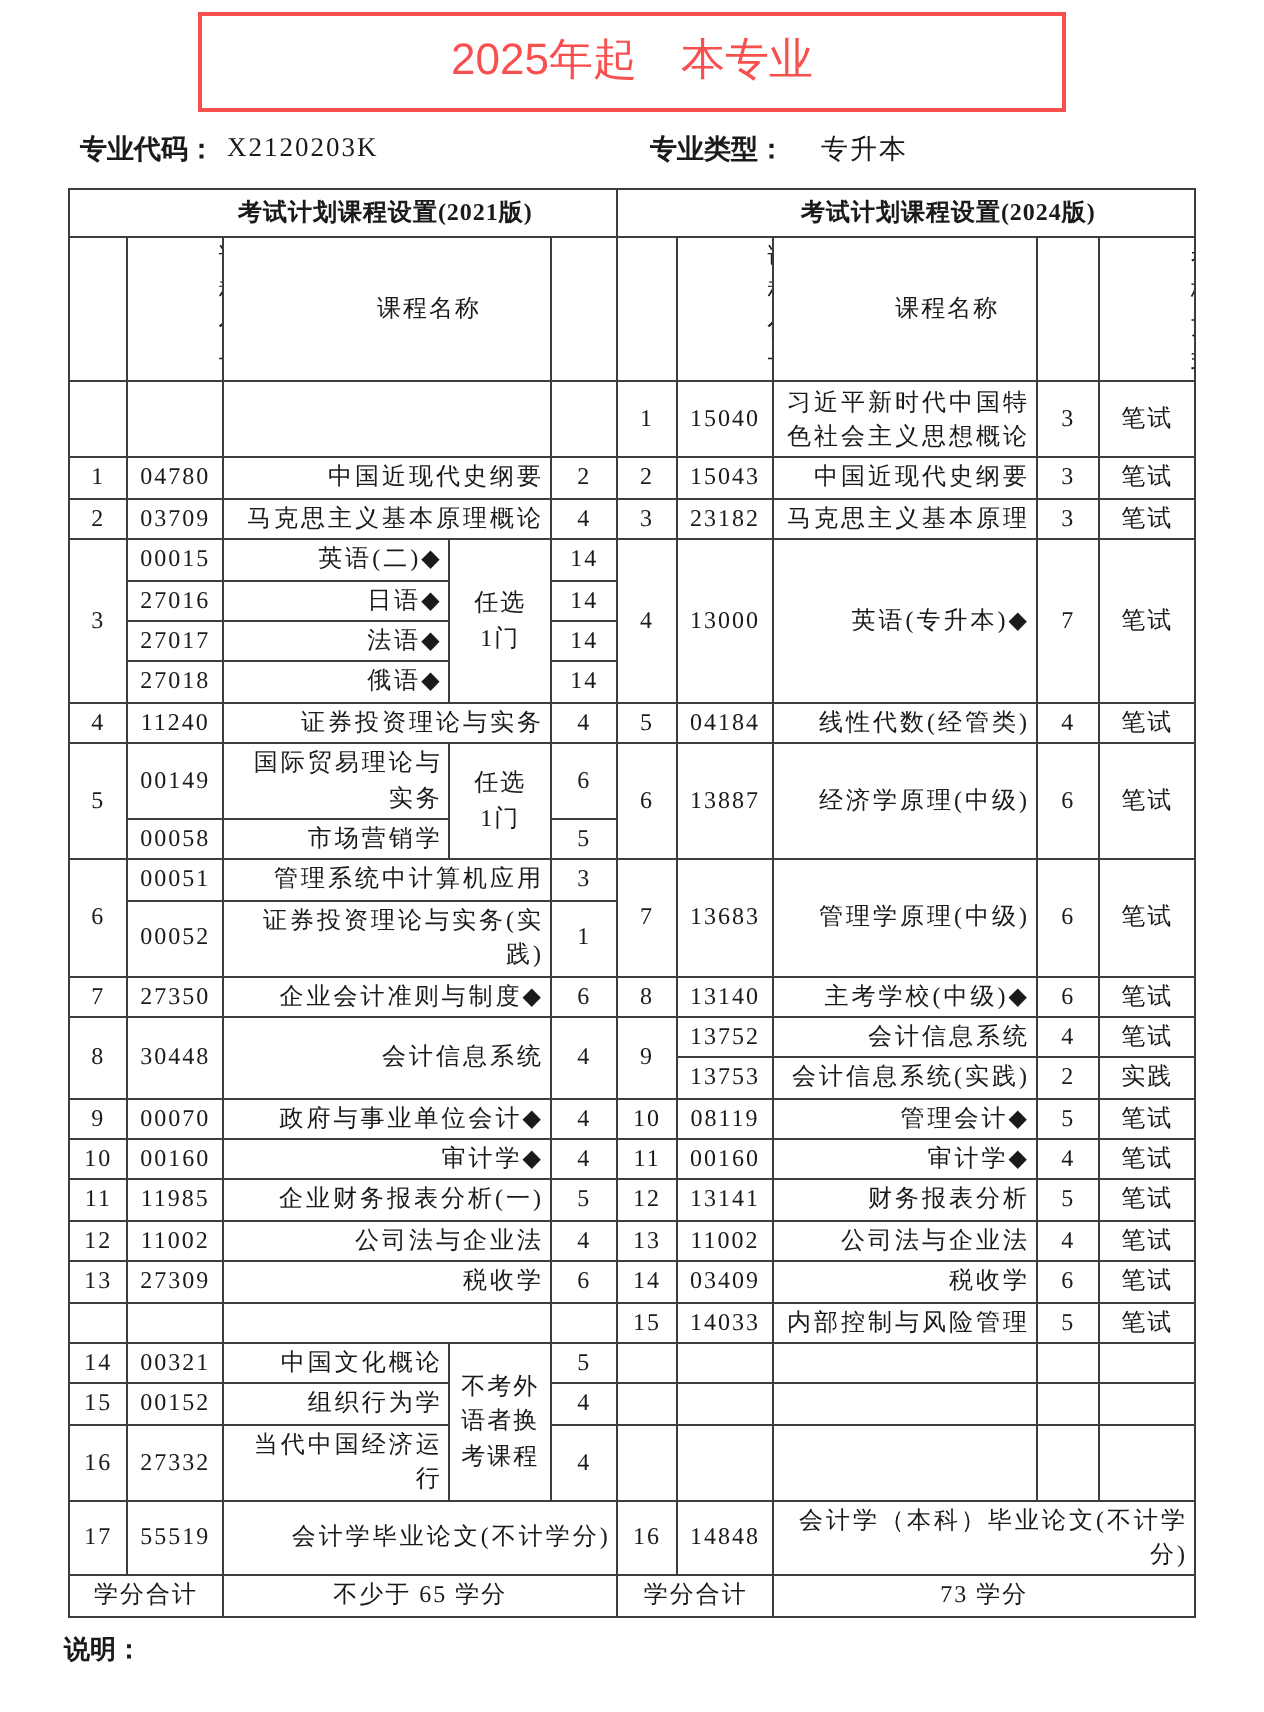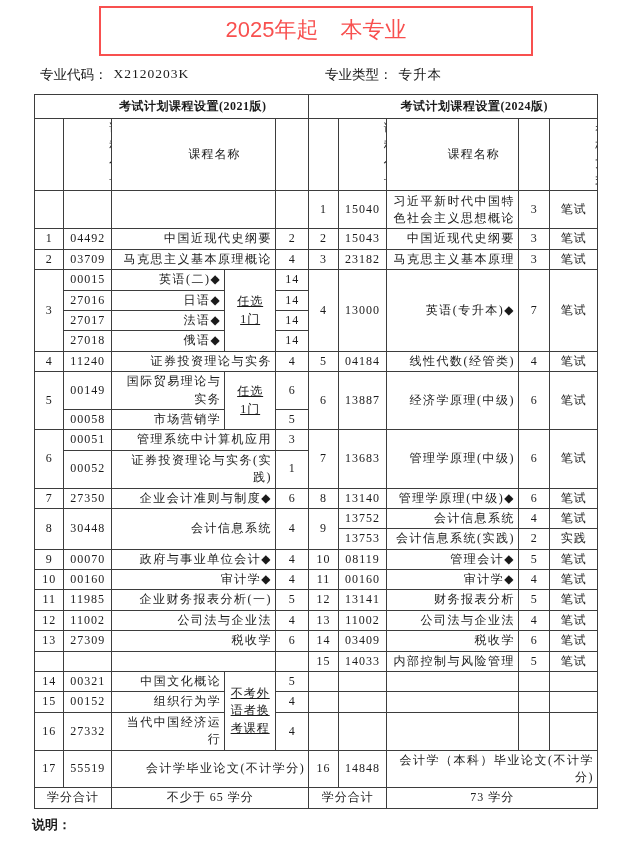--- a/index.html
+++ b/index.html
@@ -11,38 +11,38 @@
     width: 434px; margin: 6px auto 10px auto; padding: 6px 10px 8px 10px;
     border: 2px solid #b91c1c; text-align: center;
     font-family: "Liberation Sans", "DejaVu Sans", sans-serif;
     color: #f8504f; font-size: 22px; line-height: 1.45;
   }
 
   
   .info { margin: 6px 0 10px 40px; font-size: 13.5px; }
   .info-row { display: flex; margin-bottom: 8px; }
   .info-cell { width: 285px; display: flex; }
-  .info-cell.wide { width: auto; }
-  .info-label { font-family: "Liberation Sans", "DejaVu Sans", sans-serif; font-weight: normal; }
+  .info-cell.wide { width: auto; gap: 12px; }
+  .info-label { font-family: "Liberation Sans", "DejaVu Sans", sans-serif; font-weight: bold; }
   .info-value { margin-left: 6px; letter-spacing: 1px; }
 
   
   table.course {
     margin-left: 34px; width: 564px; border-collapse: collapse; table-layout: fixed;
     font-size: 12px;
   }
   table.course th, table.course td {
     border: 1px solid #3d3d3d; padding: 1px 3px; text-align: center;
     vertical-align: middle; line-height: 1.45; letter-spacing: 1px;
     word-break: break-all; overflow: hidden;
   }
   table.course th { font-weight: normal; padding-left: 45px; }
   table.course .bold { font-weight: bold; letter-spacing: 0.5px; }
   table.course td.al { text-align: right; padding-left: 5px; letter-spacing: 1.5px; }
-  table.course .pre { white-space: pre-line; letter-spacing: 1px; text-decoration: underline; }
+  table.course .pre { white-space: pre-line; letter-spacing: 1px; }
 
   
   .notes { margin: 6px 30px 0 32px; font-size: 12.5px; line-height: 1.58; }
   .notes-title { font-family: "Liberation Sans", "DejaVu Sans", sans-serif; font-weight: bold; font-size: 13px; }
 </style>
 </head>
 <body>
 
 <div class="banner" style="color: rgb(248, 80, 79); border-color: rgb(248, 80, 79);">
   <div>2025年起　本专业</div>
@@ -96,21 +96,21 @@
         <td colspan="2"></td>
         <td></td>
         <td>1</td>
         <td>15040</td>
         <td class="al">习近平新时代中国特色社会主义思想概论</td>
         <td>3</td>
         <td>笔试</td>
       </tr>
       <tr>
         <td>1</td>
-        <td>04492</td>
+        <td>04780</td>
         <td colspan="2" class="al">中国近现代史纲要</td>
         <td>2</td>
         <td>2</td>
         <td>15043</td>
         <td class="al">中国近现代史纲要</td>
         <td>3</td>
         <td>笔试</td>
       </tr>
       <tr>
         <td>2</td>
@@ -196,21 +196,21 @@
         <td colspan="2" class="al">证券投资理论与实务(实践)</td>
         <td>1</td>
       </tr>
       <tr>
         <td>7</td>
         <td>27350</td>
         <td colspan="2" class="al">企业会计准则与制度◆</td>
         <td>6</td>
         <td>8</td>
         <td>13140</td>
-        <td class="al">管理学原理(中级)◆</td>
+        <td class="al">主考学校(中级)◆</td>
         <td>6</td>
         <td>笔试</td>
       </tr>
       <tr>
         <td rowspan="2">8</td>
         <td rowspan="2">30448</td>
         <td colspan="2" rowspan="2" class="al">会计信息系统</td>
         <td rowspan="2">4</td>
         <td rowspan="2">9</td>
         <td>13752</td>

